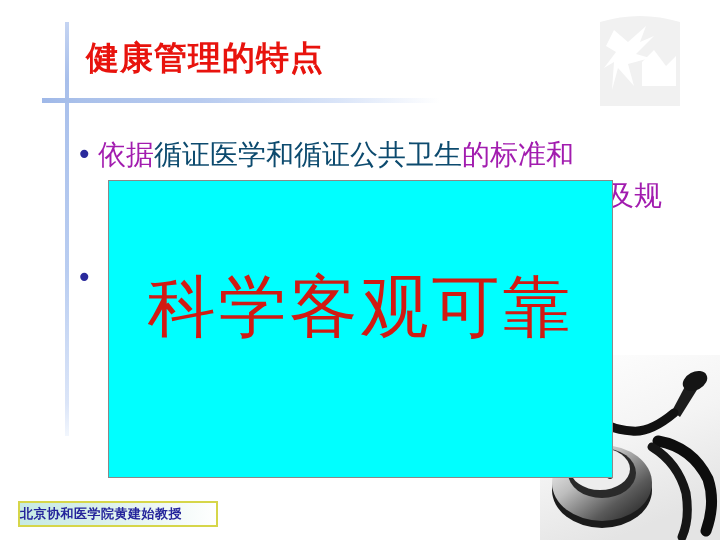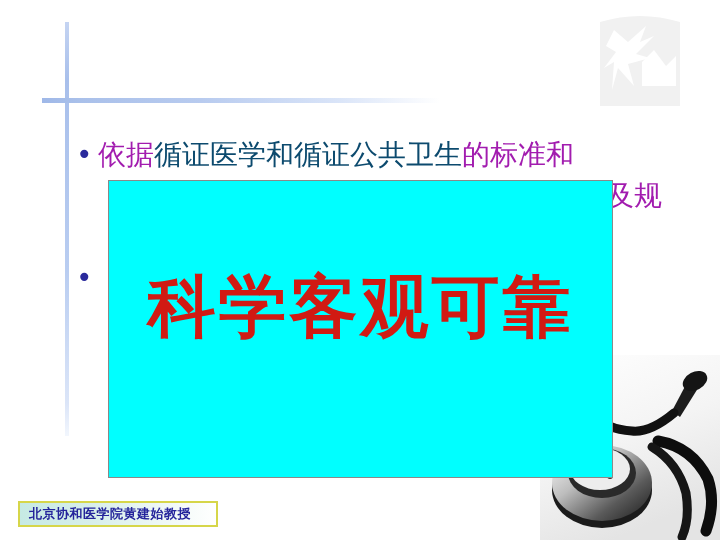--- a/index.html
+++ b/index.html
@@ -113,41 +113,39 @@
     position: absolute;
     left: 0;
     right: 0;
     top: 92px;
     text-align: center;
     font-size: 68px;
     line-height: 1;
     color: #d11a13;
     letter-spacing: 3px;
     white-space: nowrap;
-    font-weight: bold;
   }
 
   
   .footer-credit {
     position: absolute;
     left: 18px;
     top: 501px;
     width: 200px;
     height: 26px;
     box-sizing: border-box;
     border: 2px solid #d6d64a;
     background: linear-gradient(to right, #c6eae4 0%, #d8efeb 38%, #eef8f6 72%, #ffffff 100%);
     display: flex;
     align-items: center;
   }
   .footer-credit span {
     font-size: 13px;
     font-weight: bold;
     color: #24249b;
-    padding-left: 9px;
     letter-spacing: 0.5px;
     white-space: nowrap;
   }
 </style>
 </head>
 <body>
 
 <div id="slide">
 
   <div class="seal-watermark">
@@ -186,20 +184,21 @@
       <ellipse cx="62" cy="118" rx="34" ry="25" fill="#2a2a2a"></ellipse>
       <ellipse cx="60" cy="114" rx="30" ry="21" fill="#ededed"></ellipse>
       <ellipse cx="55" cy="110" rx="17" ry="11" fill="#f8f8f8"></ellipse>
       <circle cx="70" cy="121" r="3" fill="#2b2b2b"></circle>
     </svg>
   </div>
 
   <div class="v-rule"></div>
   <div class="h-rule"></div>
 
+  <div class="title">健康管理的特点</div>
 
   <div class="body-block">
     <div class="bullet-row">
       <span class="bullet-dot">•</span>
       <span class="seg-blue">依据</span><span class="seg-orange">循证医学和循证公共卫生</span><span class="seg-blue">的标准和</span>
     </div>
     <div class="bullet-row indent2">
       <span class="seg-blue" style="padding-left:494px">及规</span>
     </div>
     <div class="bullet-row">&nbsp;</div>

